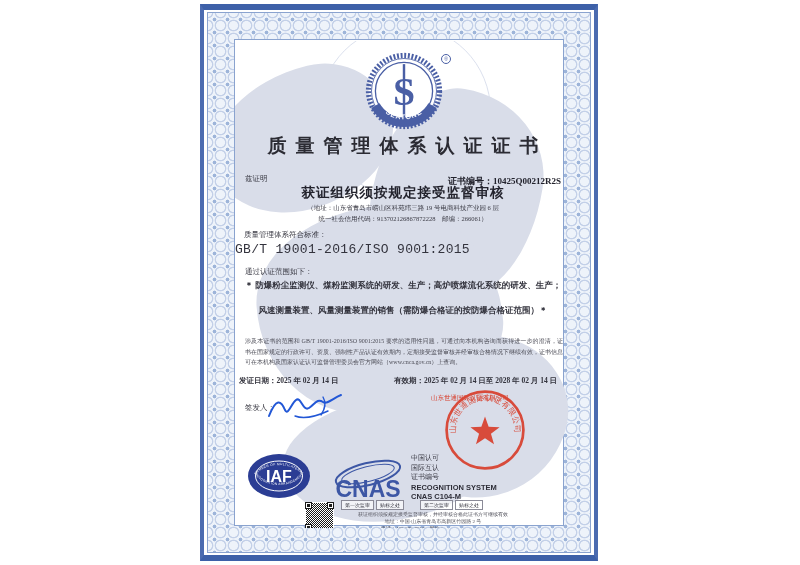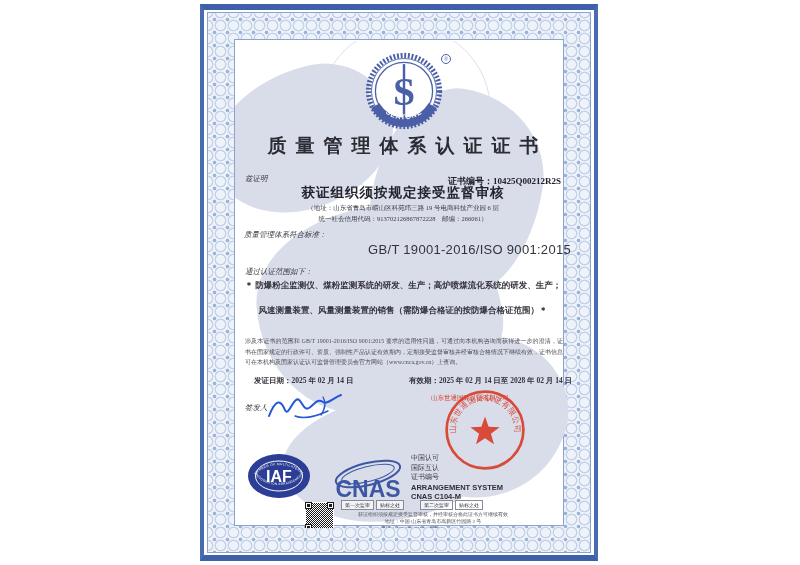--- a/index.html
+++ b/index.html
@@ -34,38 +34,38 @@
 
   
   .logo{position:absolute;left:130px;top:11px;width:78px;height:78px;z-index:2;}
   .regmark{position:absolute;left:206px;top:13px;width:8px;height:8px;border:1px solid #4a5fa5;border-radius:50%;
            font-family:"Liberation Sans",sans-serif;font-size:5px;line-height:8px;text-align:center;color:#4a5fa5;z-index:2;}
 
   .title{left:0;top:92px;width:336px;text-align:center;font-size:19px;font-weight:bold;color:#2b2b33;
          letter-spacing:9px;padding-left:9px;box-sizing:border-box;white-space:nowrap;}
   .certno{left:0;top:134px;width:326px;text-align:right;font-size:9px;font-weight:bold;color:#22222c;}
 
-  .lbl{font-size:7.5px;color:#3a3a44;font-style:italic;}
+  .lbl{font-size:7.5px;color:#3a3a44;}
   .certify{left:10px;top:133px;}
   .company{left:0;top:143px;width:336px;text-align:center;font-size:13.5px;font-weight:bold;color:#23232d;letter-spacing:1px;}
   .addr{left:0;width:336px;text-align:center;font-size:6.5px;color:#3a3a44;}
   .addr1{top:163px;}
   .addr2{top:173.5px;}
 
   .stdlabel{left:9px;top:189px;}
-  .standard{left:0;top:201px;width:336px;text-align:right;font-family:Liberation Sans, sans-serif;
+  .standard{left:0;top:201px;width:336px;text-align:left;font-family:Liberation Mono, monospace;
             font-size:13px;color:#33333d;letter-spacing:.3px;}
   .scopelabel{left:10px;top:226px;}
   .scope{left:0;width:336px;text-align:center;font-size:8.5px;font-weight:bold;color:#33333d;}
   .scope1{top:239px;}
   .scope2{top:252px;margin-top:12px;}
 
   .fine{left:10px;top:295px;width:318px;font-size:6px;line-height:10.5px;color:#4c4c56;text-align:justify;}
 
-  .dates{left:19px;top:335px;width:318px;display:flex;font-size:7.5px;font-weight:bold;color:#33333d;white-space:nowrap;gap:25px;}
+  .dates{left:4px;top:335px;width:318px;display:flex;font-size:7.5px;font-weight:bold;color:#33333d;white-space:nowrap;gap:25px;}
   .dates .right{margin-left:auto;}
 
   .issuer-red{left:196px;top:353px;width:140px;font-size:6.5px;color:#d8402e;white-space:nowrap;}
   .signer{left:10px;top:362px;}
   .signature{position:absolute;left:30px;top:348px;z-index:3;}
   .stamp{position:absolute;left:202px;top:341px;z-index:3;opacity:.93;}
 
   
   .iaf{position:absolute;left:12px;top:412px;z-index:2;}
   .cnas{position:absolute;left:96px;top:418px;z-index:2;}
@@ -187,21 +187,21 @@
           <ellipse cx="37" cy="15" rx="33" ry="11" fill="none" stroke="#3d57a5" stroke-width="2" transform="rotate(-14 37 15)"></ellipse>
           <ellipse cx="37" cy="15" rx="27" ry="7.5" fill="none" stroke="#3d57a5" stroke-width="1" transform="rotate(-14 37 15)"></ellipse>
           <text x="37" y="38" text-anchor="middle" font-family="Liberation Sans, sans-serif" font-size="23" font-weight="bold" fill="#3d57a5">CNAS</text>
         </svg>
       </div>
 
       <div class="txt accr">
         <div>中国认可</div>
         <div>国际互认</div>
         <div>证书编号</div>
-        <div class="en">ARRANGEMENT SYSTEM</div>
+        <div class="en">RECOGNITION SYSTEM</div>
         <div class="en">CNAS C104-M</div>
       </div>
 
       <div class="qr">
         <svg width="29" height="29" viewBox="0 0 29 29" shape-rendering="crispEdges">
           <defs>
             <pattern id="qrp" width="2" height="2" patternUnits="userSpaceOnUse">
               <rect x="0" y="0" width="1" height="1" fill="#1a1a1a"></rect>
               <rect x="1" y="1" width="1" height="1" fill="#1a1a1a"></rect>
             </pattern>

